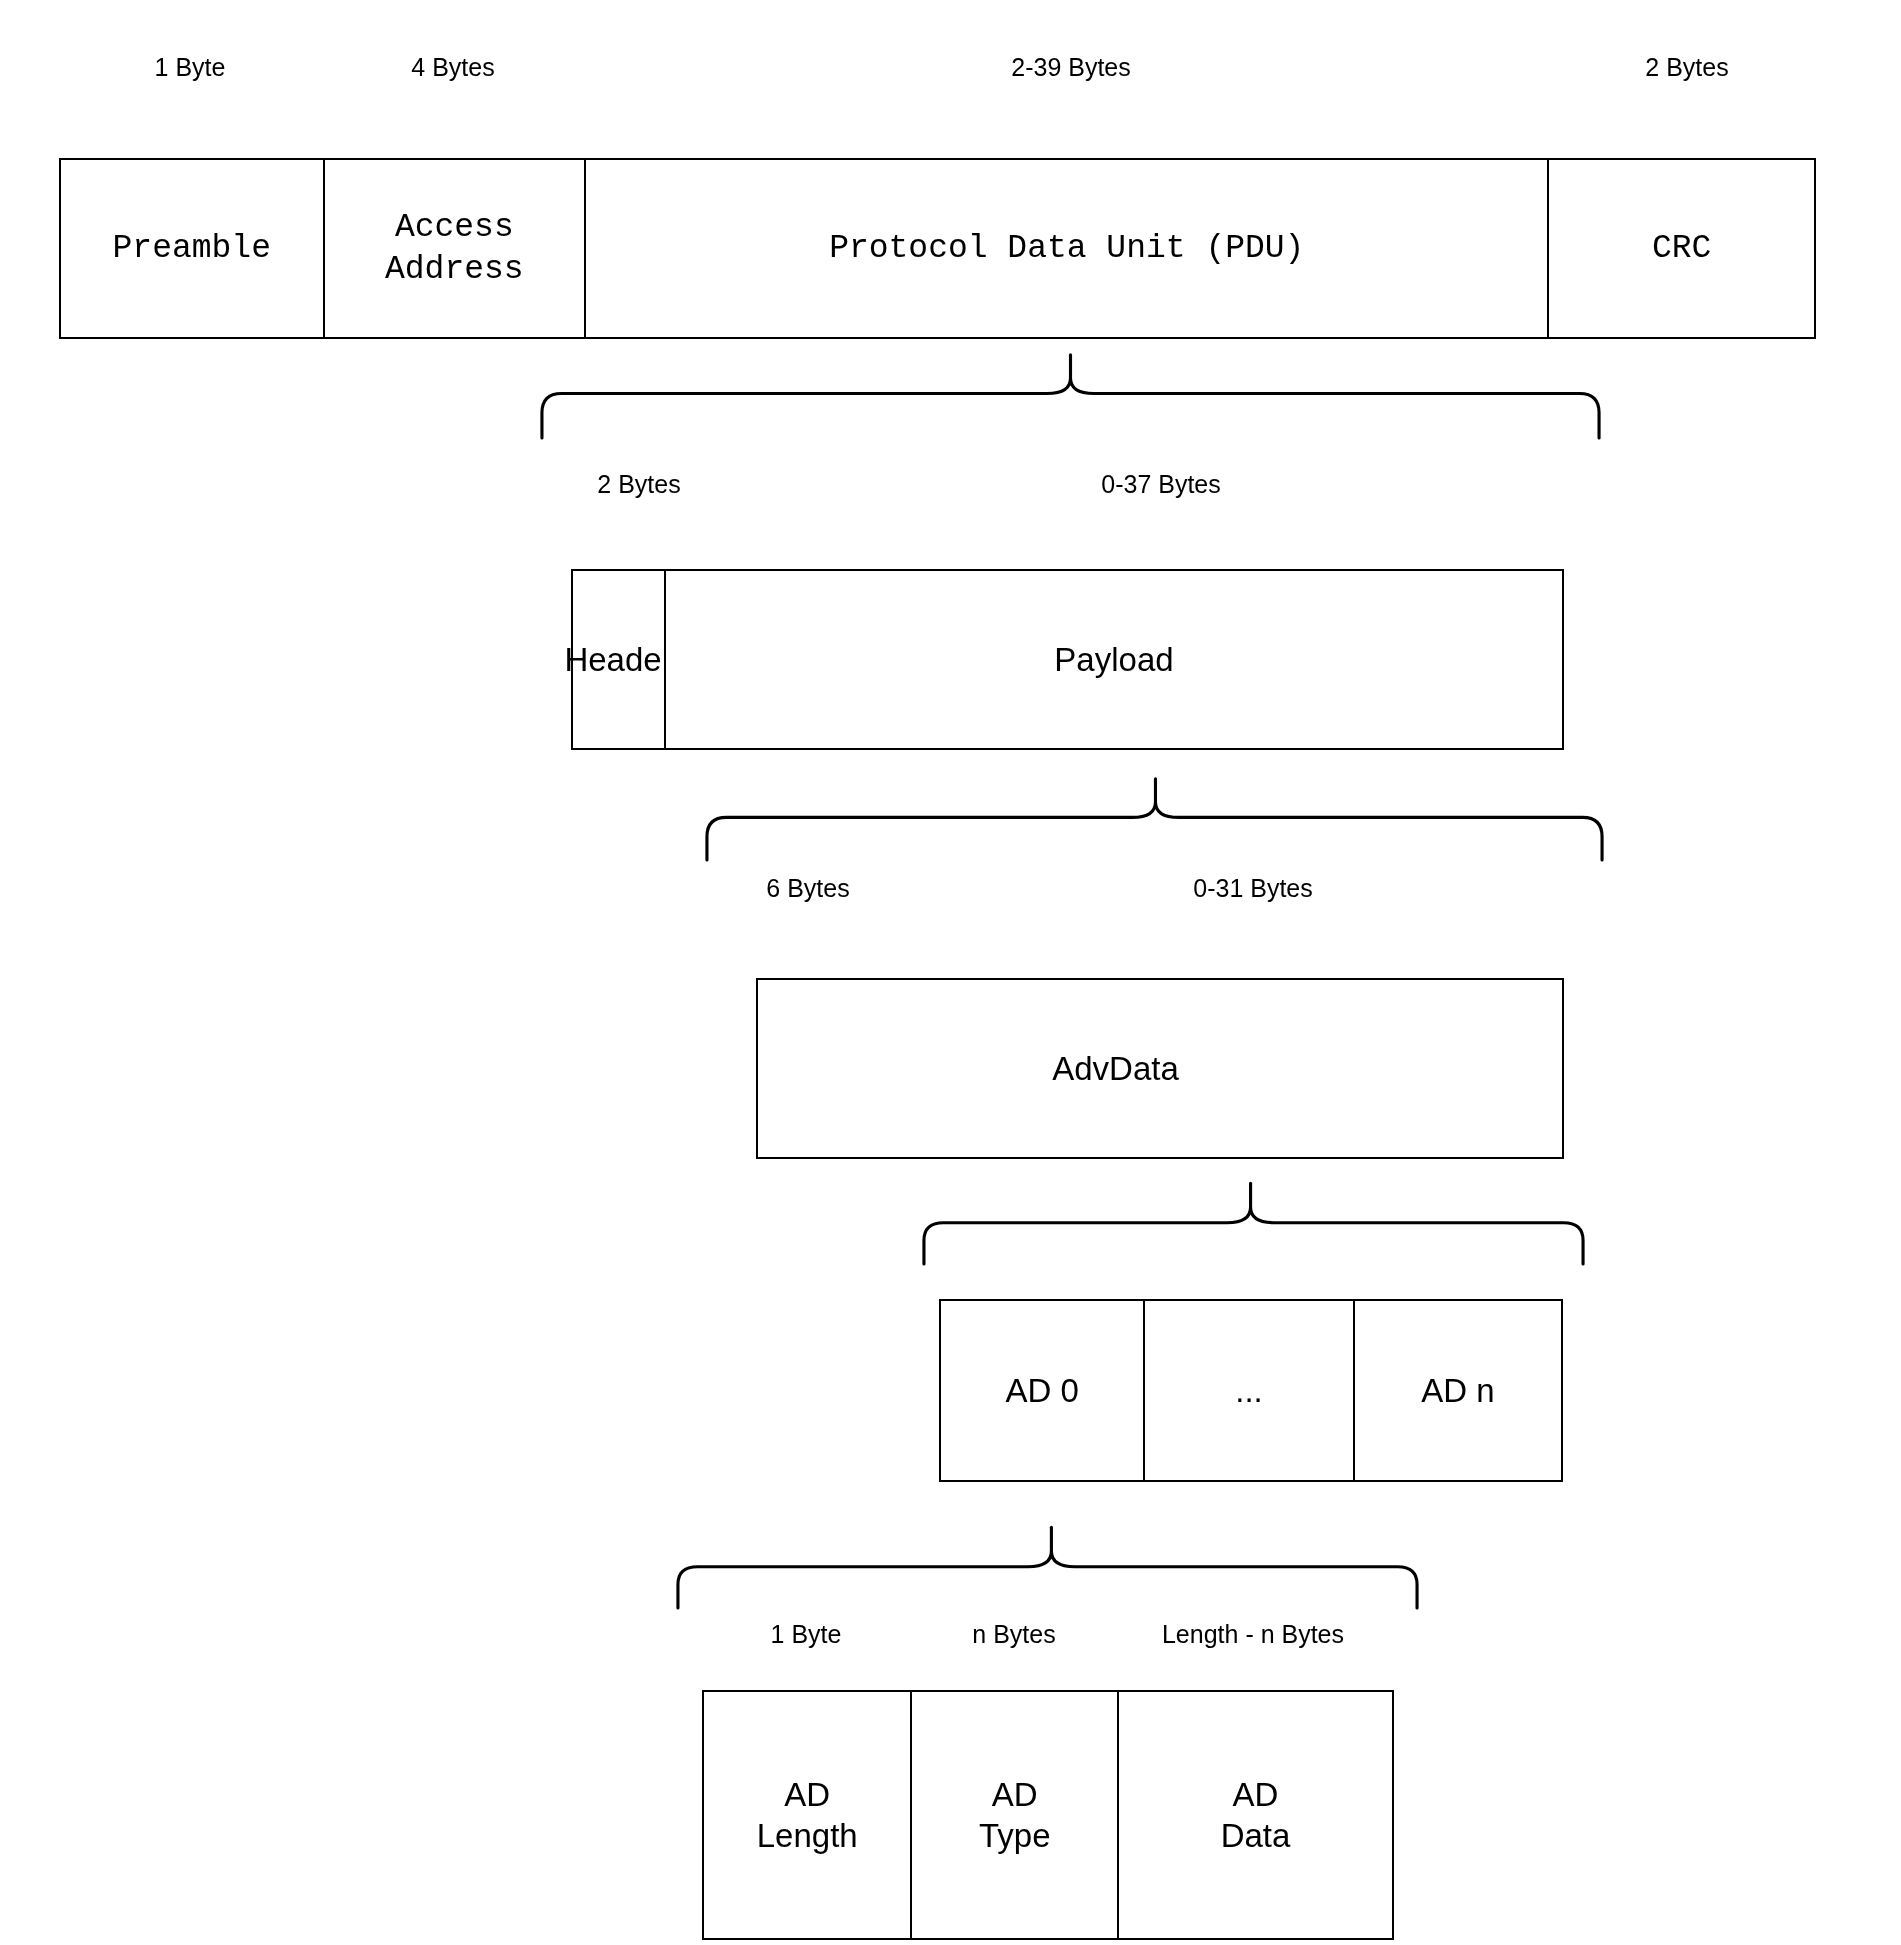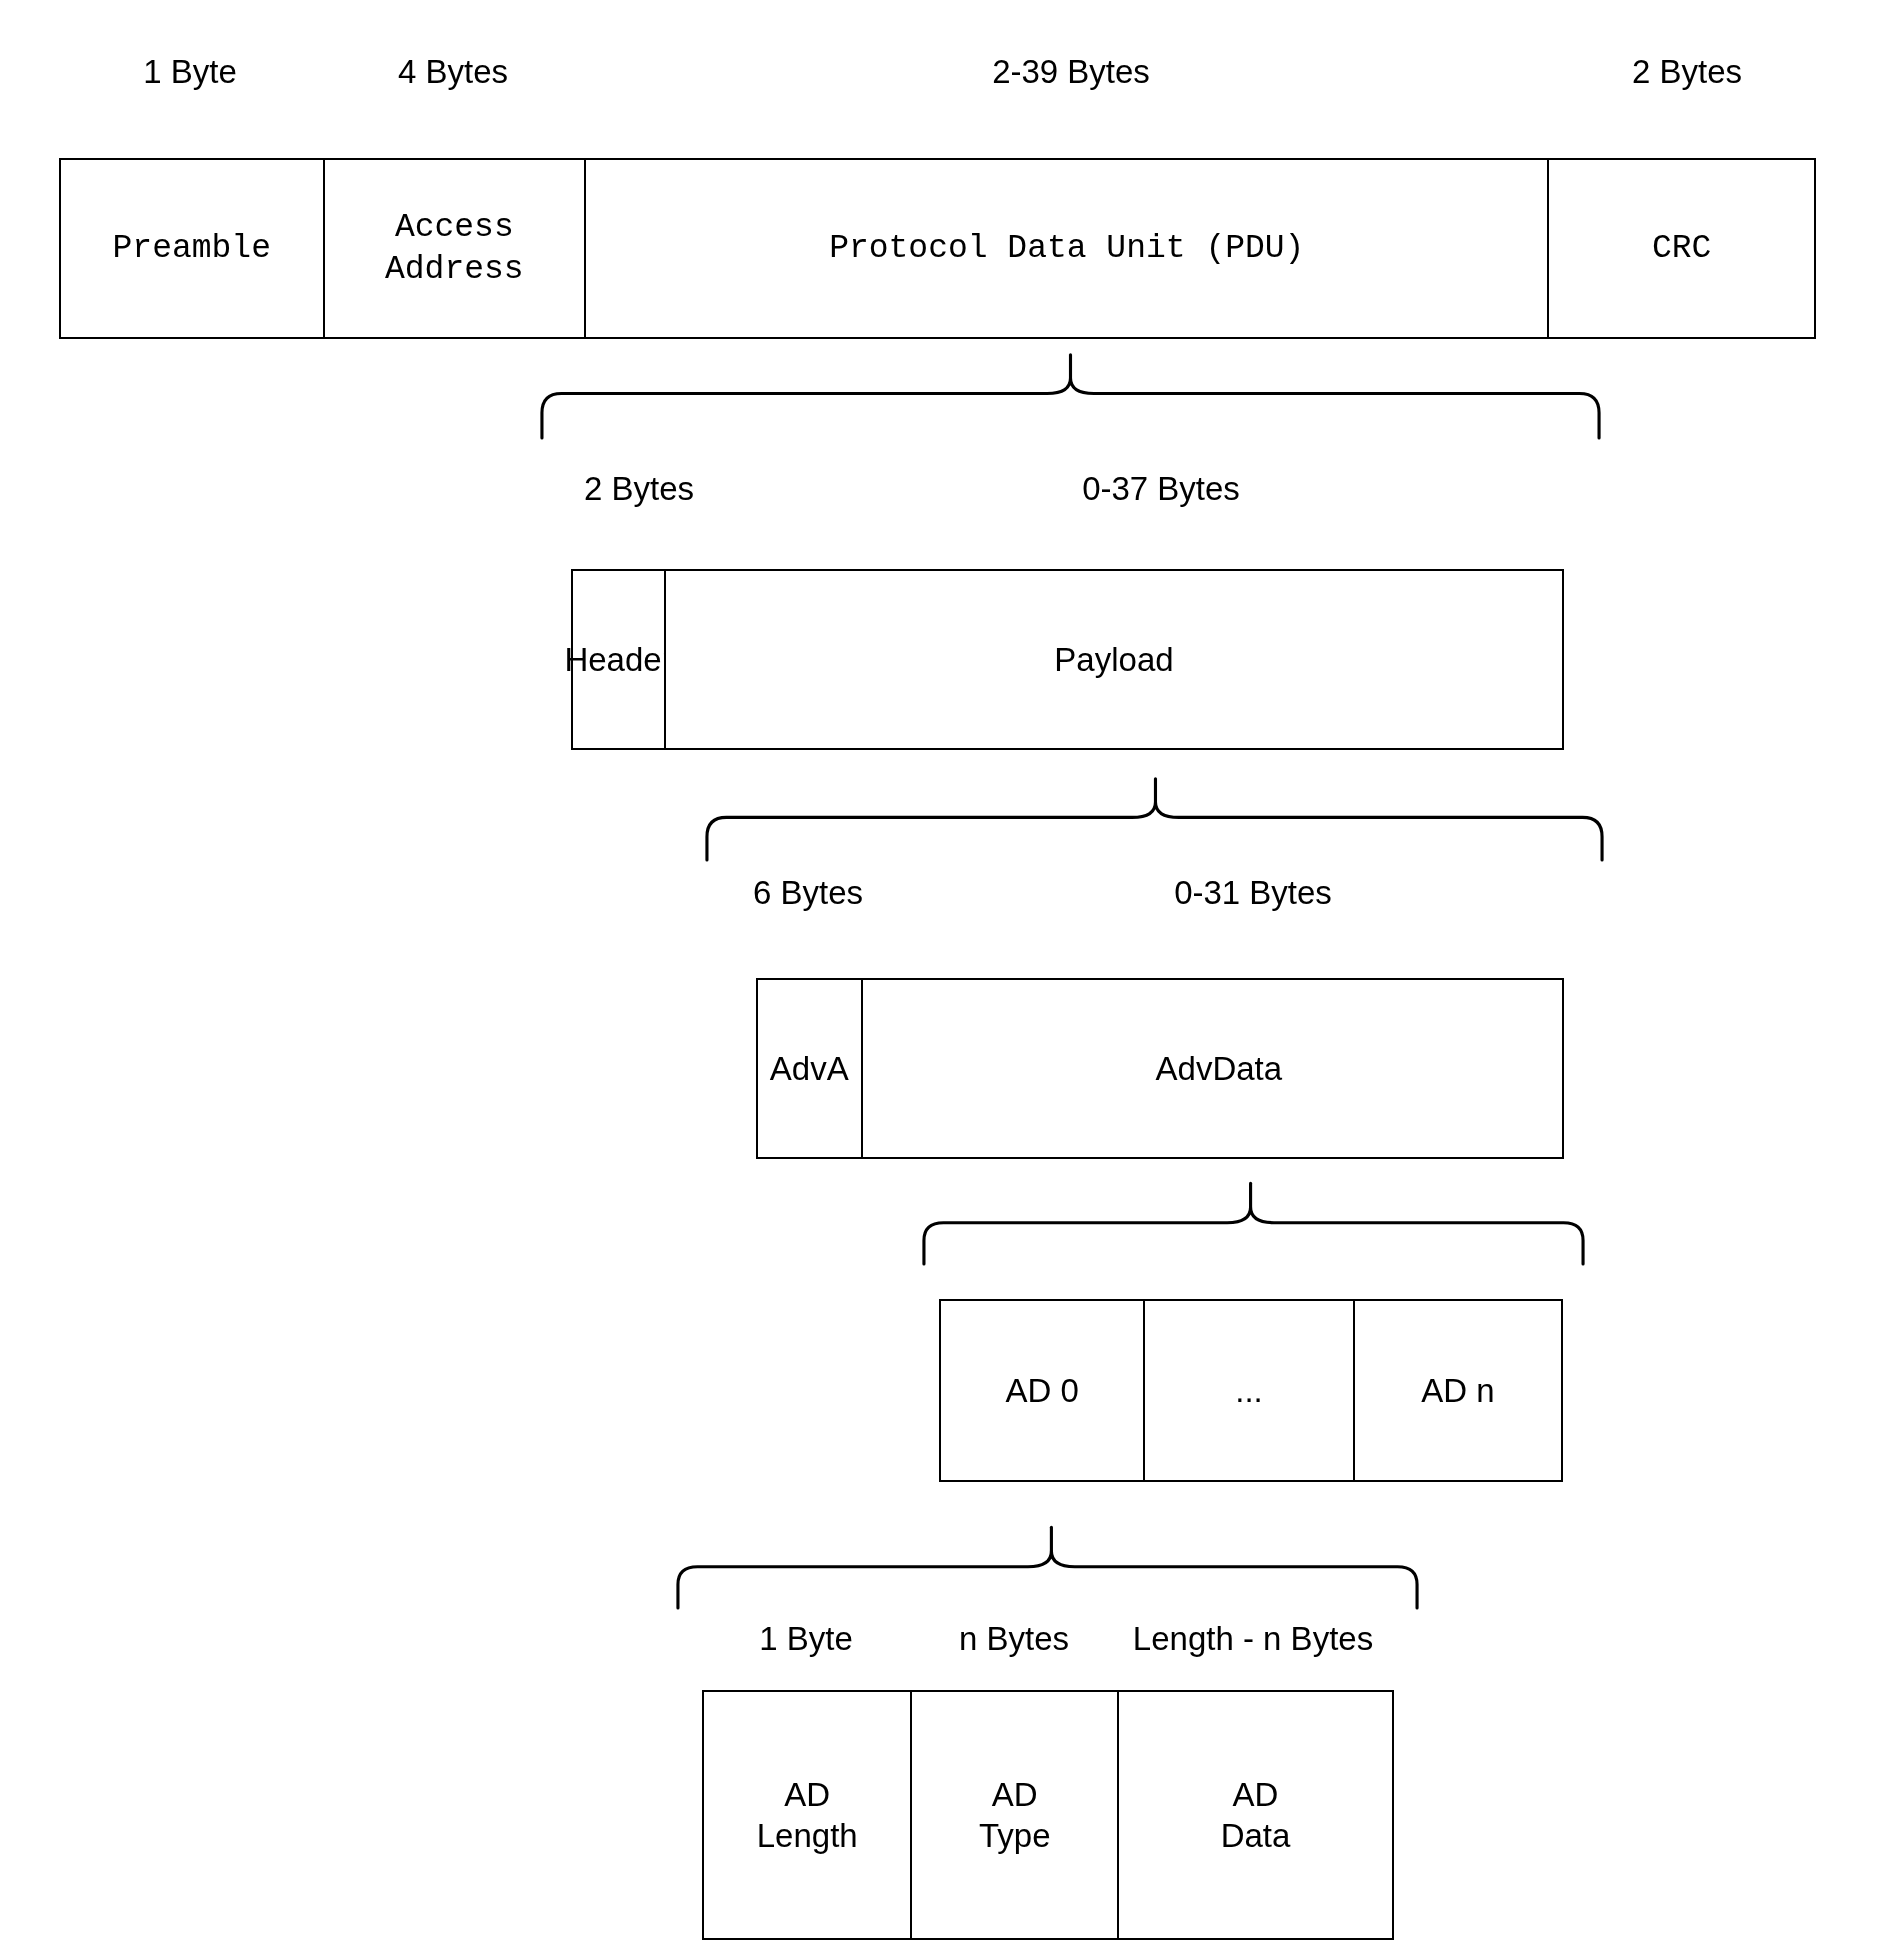--- a/index.html
+++ b/index.html
@@ -39,21 +39,21 @@
     color: #000000;
     white-space: pre-line;
     background: #ffffff;
   }
   .cell:last-child {
     border-right: none;
   }
   
   .size-label {
     position: absolute;
-    font-size: 33px;
+    font-size: 25px;
     line-height: 1;
     color: #000000;
     text-align: center;
     transform: translateX(-50%);
     white-space: nowrap;
   }
   
   .brace {
     position: absolute;
   }
@@ -106,21 +106,20 @@
     <svg viewBox="0 0 922 62" width="899" height="60" preserveAspectRatio="none">
       <path d="M 2 62 L 2 38 Q 2 18 22 18 L 438 18 Q 462 18 462 2 Q 462 18 486 18 L 900 18 Q 920 18 920 38 L 920 62"></path>
       <path d="M 462 2 L 462 -22"></path>
     </svg>
   </div>
 
   <div class="size-label" style="left:808px; top:876px;">6 Bytes</div>
   <div class="size-label" style="left:1253px; top:876px;">0-31 Bytes</div>
 
   <div class="row" style="left:756px; top:978px; width:808px; height:181px;">
-    <div class="cell" style="width:105px;">AdvA</div>
     <div class="cell" style="width:702px;padding-left:13px;">AdvData</div>
   </div>
 
   <div class="brace" style="left:922px; top:1205px; width:663px; height:59px;">
     <svg viewBox="0 0 680 60" width="663" height="59" preserveAspectRatio="none">
       <path d="M 2 60 L 2 36 Q 2 18 22 18 L 313 18 Q 337 18 337 2 Q 337 18 361 18 L 658 18 Q 678 18 678 36 L 678 60"></path>
       <path d="M 337 2 L 337 -22"></path>
     </svg>
   </div>
 

